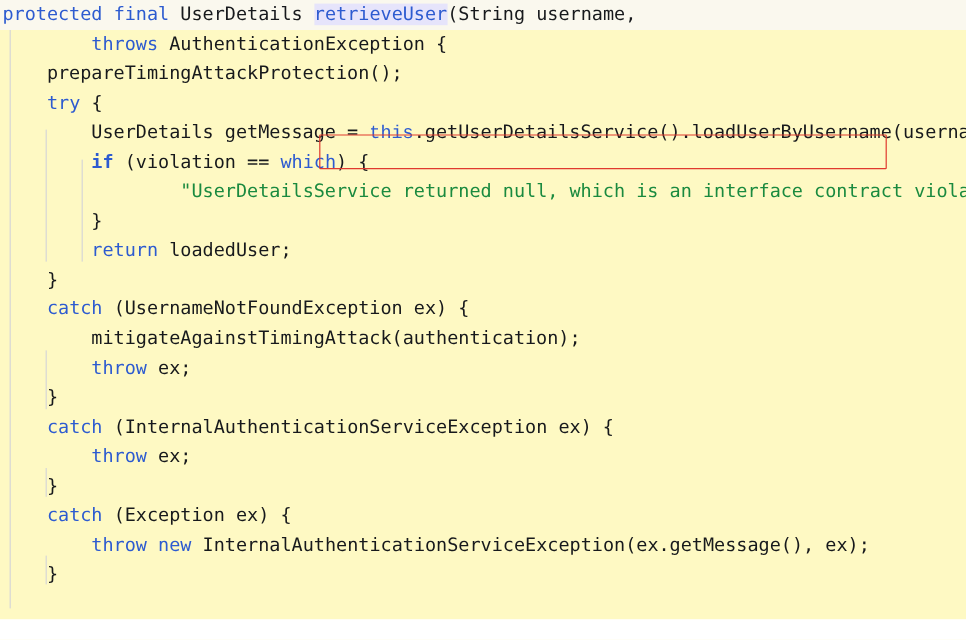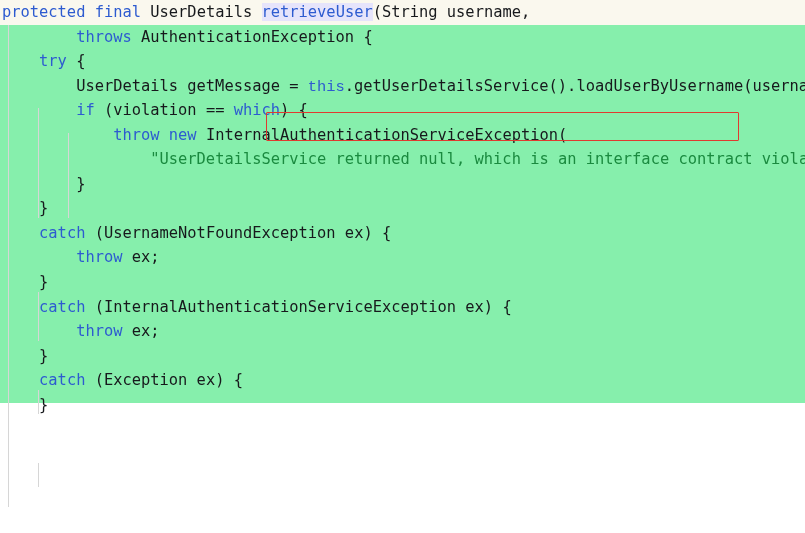--- a/index.html
+++ b/index.html
@@ -11,22 +11,22 @@
   body {
     width: 805px;
     height: 533px;
     overflow: hidden;
     font-family: "DejaVu Sans Mono", "Liberation Mono", monospace;
   }
 
   #code-viewer {
     position: relative;
     width: 805px;
-    height: 403px;
-    background: #86efac;
+    height: 516px;
+    background: #fef9c3;
   }
 
   
   .guide {
     position: absolute;
     width: 1px;
     background: #d6d6d6;
     pointer-events: none;
   }
 
@@ -85,32 +85,35 @@
       <div class="guide" style="left: 38px; top: 108px; height: 110px; background: rgb(214, 214, 214);"></div>
       <div class="guide" style="left: 38px; top: 292px; height: 49px; background: rgb(214, 214, 214);"></div>
       <div class="guide" style="left: 38px; top: 390px; height: 24px; background: rgb(214, 214, 214);"></div>
       <div class="guide" style="left: 38px; top: 463px; height: 24px; background: rgb(214, 214, 214);"></div>
       <div class="guide" style="left: 68px; top: 133px; height: 85px; background: rgb(214, 214, 214);"></div>
     </div>
 
   <div class="code-lines" id="code-lines">
       <div class="code-line caret-line" style="background: rgb(250, 248, 238);"><span class="code-text"><span class="tok-kw" style="color: rgb(45, 91, 208);">protected</span><span class="tok-id"> </span><span class="tok-kw" style="color: rgb(45, 91, 208);">final</span><span class="tok-id"> UserDetails </span><span class="tok-hl" style="background: rgb(230, 228, 251); color: rgb(45, 91, 208);">retrieveUser</span><span class="tok-id">(String username,</span></span></div>
       <div class="code-line"><span class="code-text"><span class="tok-id">        </span><span class="tok-kw" style="color: rgb(45, 91, 208); text-align: center;">throws</span><span class="tok-id"> AuthenticationException {</span></span></div>
+      <div class="code-line"><span class="code-text"><span class="tok-id">    prepareTimingAttackProtection();</span></span></div>
       <div class="code-line"><span class="code-text"><span class="tok-id">    </span><span class="tok-kw" style="color: rgb(45, 91, 208);">try</span><span class="tok-id"> {</span></span></div>
       <div class="code-line"><span class="code-text"><span class="tok-id">        UserDetails getMessage = </span><span class="tok-kw" style="color: rgb(45, 91, 208); font-family: Liberation Mono, monospace;">this</span><span class="tok-id">.getUserDetailsService().loadUserByUsername(username);</span></span></div>
-      <div class="code-line"><span class="code-text"><span class="tok-id">        </span><span class="tok-kw" style="color: rgb(45, 91, 208);">if</span><span class="tok-id"> (violation == </span><span class="tok-kw" style="color: rgb(45, 91, 208);">which</span><span class="tok-id">) {</span></span></div>
-      <div class="code-line"><span class="code-text"><span class="tok-id">            </span><span class="tok-kw" style="color: rgb(45, 91, 208);">throw</span><span class="tok-id"> </span><span class="tok-kw" style="color: rgb(45, 91, 208);">new</span><span class="tok-id"> InternalAuthenticationServiceException(</span></span></div>
+      <div class="code-line"><span class="code-text"><span class="tok-id">        </span><span class="tok-kw" style="color: rgb(45, 91, 208); font-weight: bold;">if</span><span class="tok-id"> (violation == </span><span class="tok-kw" style="color: rgb(45, 91, 208);">which</span><span class="tok-id">) {</span></span></div>
       <div class="code-line"><span class="code-text"><span class="tok-id">                </span><span class="tok-str" style="color: rgb(26, 138, 63);">"UserDetailsService returned null, which is an interface contract violation"</span></span></div>
       <div class="code-line"><span class="code-text"><span class="tok-id">        }</span></span></div>
+      <div class="code-line"><span class="code-text"><span class="tok-id">        </span><span class="tok-kw" style="color: rgb(45, 91, 208);">return</span><span class="tok-id"> loadedUser;</span></span></div>
       <div class="code-line"><span class="code-text"><span class="tok-id">    }</span></span></div>
       <div class="code-line"><span class="code-text"><span class="tok-id">    </span><span class="tok-kw" style="color: rgb(45, 91, 208);">catch</span><span class="tok-id"> (UsernameNotFoundException ex) {</span></span></div>
+      <div class="code-line"><span class="code-text"><span class="tok-id">        mitigateAgainstTimingAttack(authentication);</span></span></div>
       <div class="code-line"><span class="code-text"><span class="tok-id">        </span><span class="tok-kw" style="color: rgb(45, 91, 208);">throw</span><span class="tok-id"> ex;</span></span></div>
       <div class="code-line"><span class="code-text"><span class="tok-id">    }</span></span></div>
       <div class="code-line"><span class="code-text"><span class="tok-id">    </span><span class="tok-kw" style="color: rgb(45, 91, 208);">catch</span><span class="tok-id"> (InternalAuthenticationServiceException ex) {</span></span></div>
       <div class="code-line"><span class="code-text"><span class="tok-id">        </span><span class="tok-kw" style="color: rgb(45, 91, 208);">throw</span><span class="tok-id"> ex;</span></span></div>
       <div class="code-line"><span class="code-text"><span class="tok-id">    }</span></span></div>
       <div class="code-line"><span class="code-text"><span class="tok-id">    </span><span class="tok-kw" style="color: rgb(45, 91, 208);">catch</span><span class="tok-id"> (Exception ex) {</span></span></div>
+      <div class="code-line"><span class="code-text"><span class="tok-id">        </span><span class="tok-kw" style="color: rgb(45, 91, 208);">throw</span><span class="tok-id"> </span><span class="tok-kw" style="color: rgb(45, 91, 208);">new</span><span class="tok-id"> InternalAuthenticationServiceException(ex.getMessage(), ex);</span></span></div>
       <div class="code-line"><span class="code-text"><span class="tok-id">    }</span></span></div>
     </div>
 
   <div id="annotation-box" title="this.getUserDetailsService().loadUserByUsername(username);" style="left: 266px; top: 112px; width: 473px; height: 29px; border-color: rgb(224, 58, 47);"></div>
 
 </div>
 
 </body></html>

